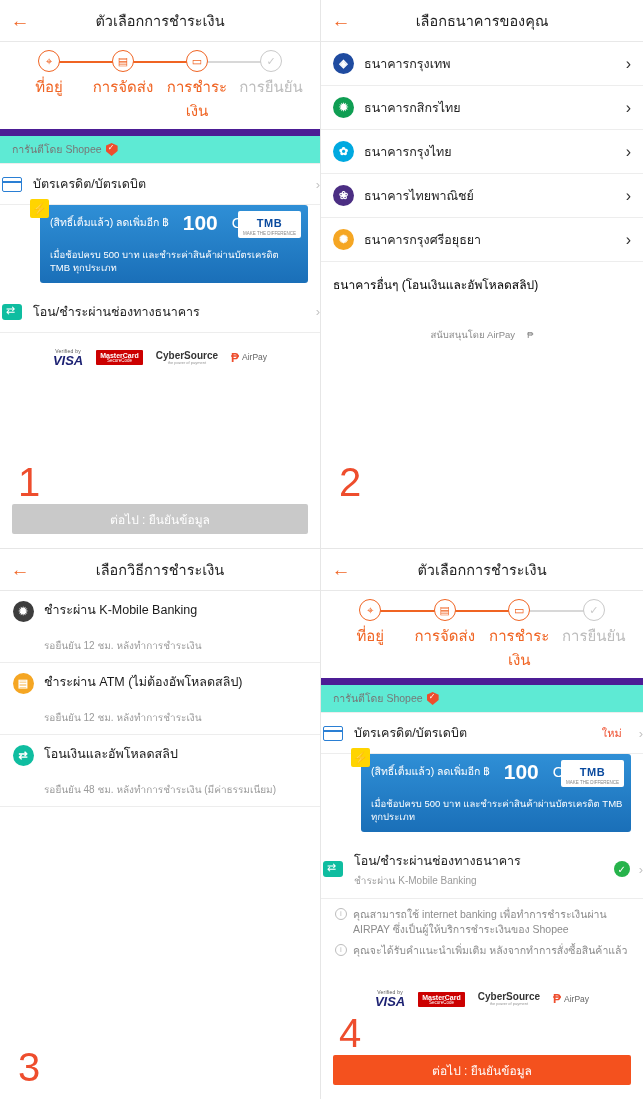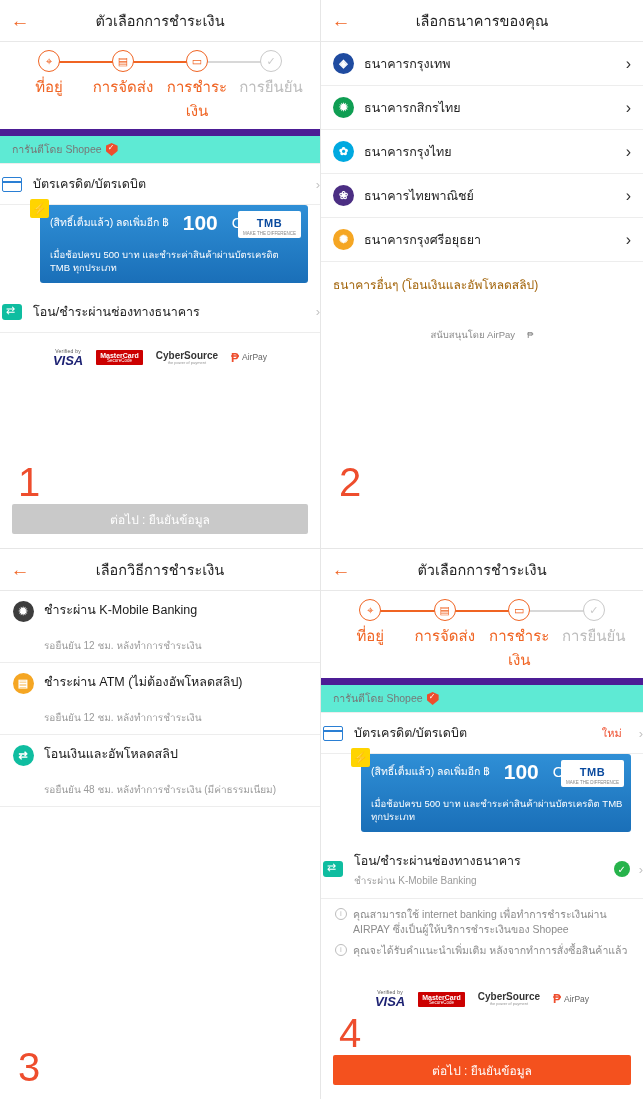--- a/index.html
+++ b/index.html
@@ -164,21 +164,21 @@
     border-bottom: 1px solid #ededed;
     cursor: pointer;
   }
   .bankrow .bname { flex: 1; font-size: 12.5px; color: #222; }
   .bk {
     width: 21px; height: 21px; border-radius: 50%;
     display: flex; align-items: center; justify-content: center;
     color: #fff; font-size: 11px; font-weight: bold; flex: none;
   }
   .othernote {
-    padding: 13px 12px; font-size: 12px; color: #a16207;
+    padding: 13px 12px; font-size: 12px; color: #000000;
   }
 
   
   .pmrow { display: flex; gap: 10px; padding: 9px 12px; border-bottom: 1px solid #ededed; cursor: pointer; }
   .pmrow .pi { width: 22px; height: 22px; flex: none; display:flex; align-items:center; justify-content:center; }
   .pmrow .pt { font-size: 12.5px; color: #1a1a1a; }
   .pmrow .ps { font-size: 10px; color: #9a9a9a; margin-top: 18px; }
 
   
   .notes { padding: 8px 12px 10px 14px; }

